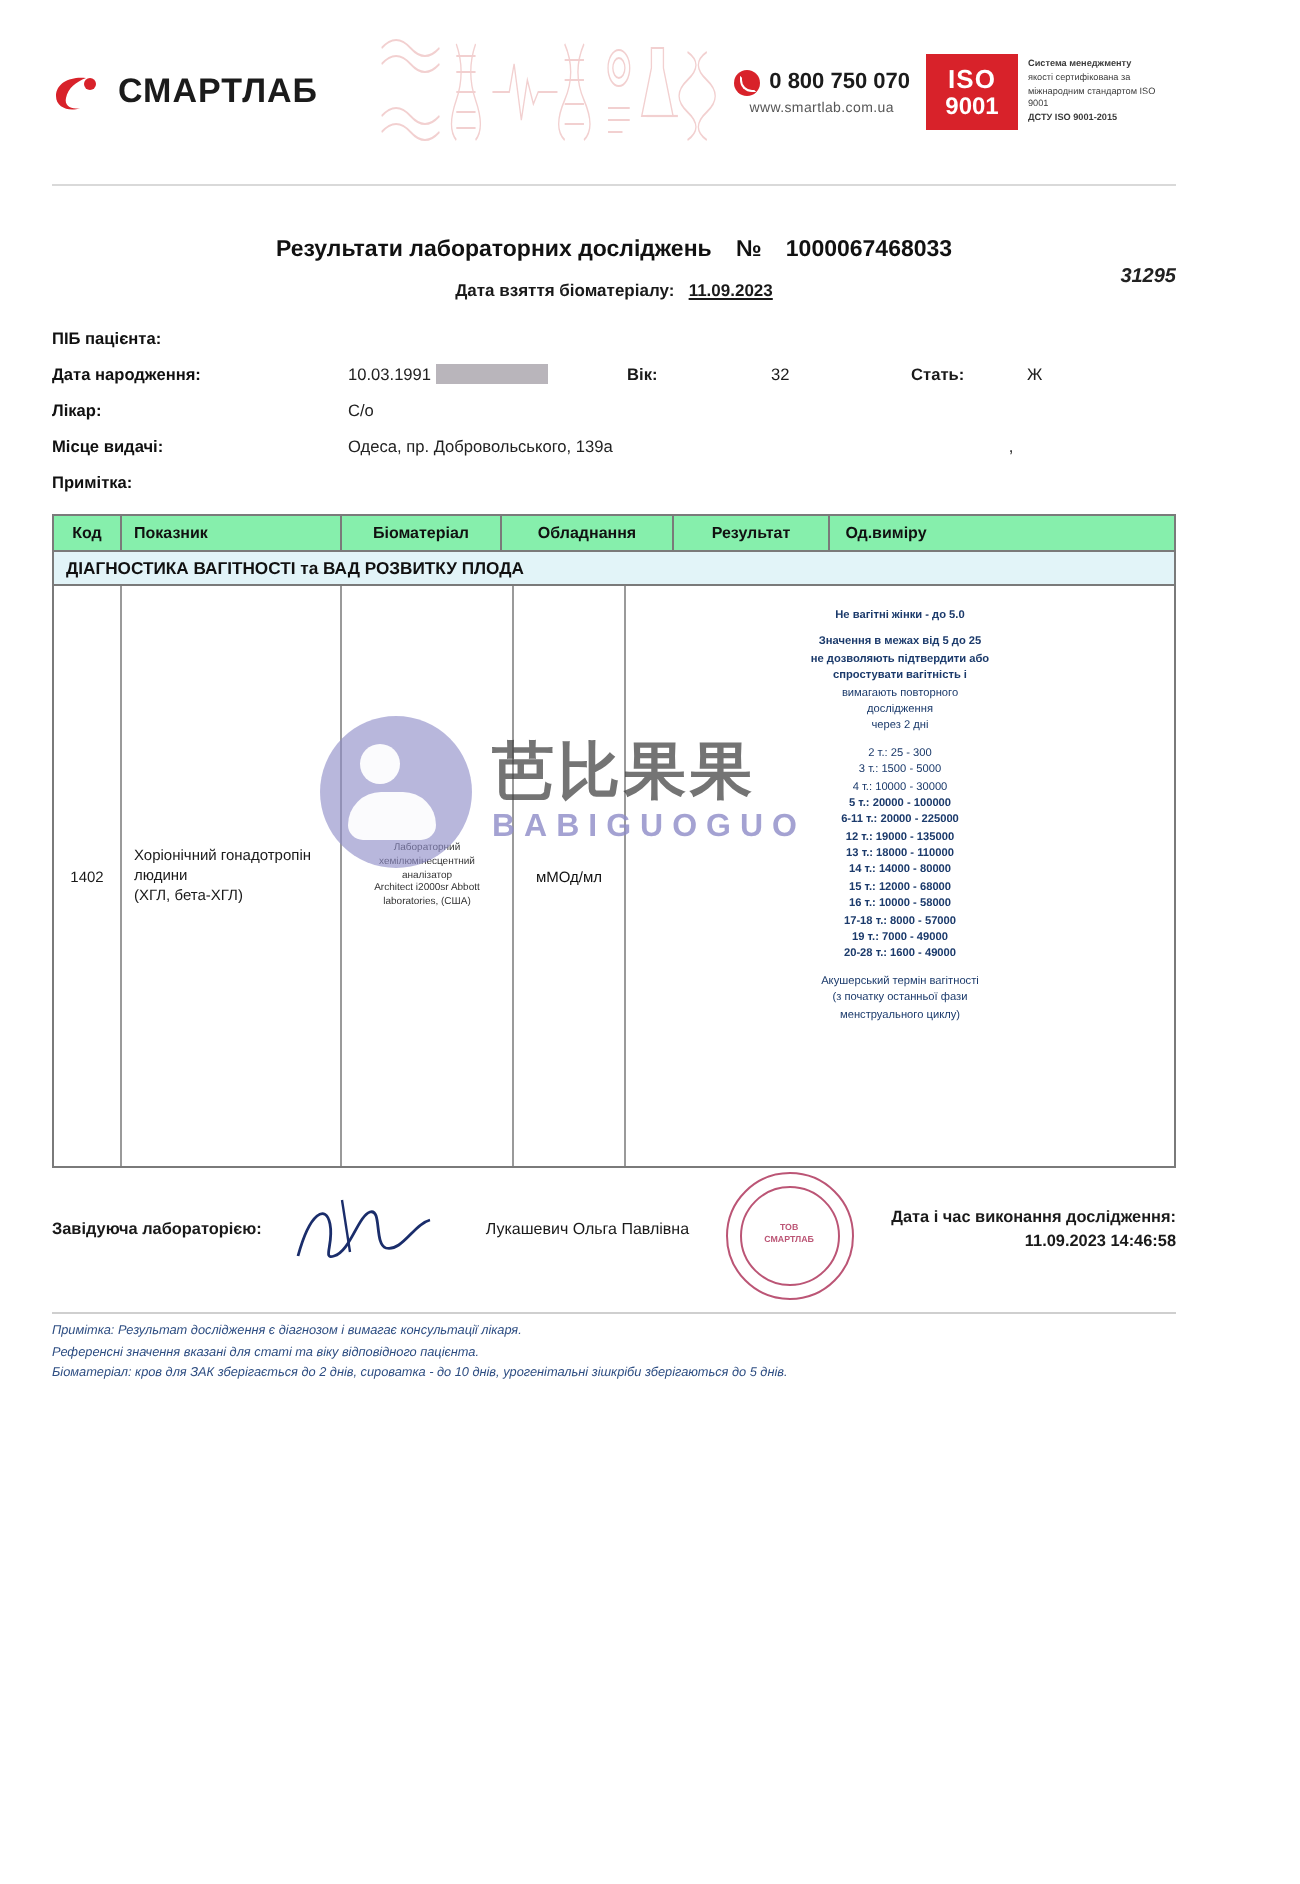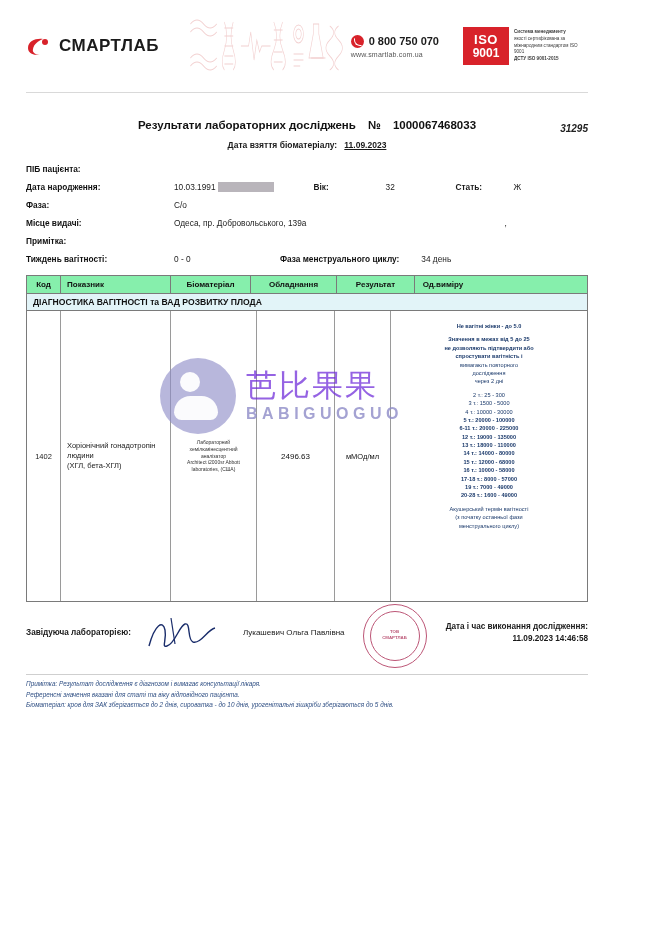--- a/index.html
+++ b/index.html
@@ -51,24 +51,24 @@
   }
   .deco {
     flex: 1 1 auto;
     height: 64px;
     position: relative;
     opacity: 0.85;
   }
   .contact-block {
     flex: 0 0 auto;
     text-align: right;
-    padding-right: 24px;
+    padding-right: 8px;
     display: flex;
     flex-direction: column;
-    align-items: flex-start;
+    align-items: center;
     justify-content: center;
     gap: 3px;
   }
   .phone-line {
     display: flex;
     align-items: center;
     gap: 5px;
     font-size: 11px;
     font-weight: bold;
     color: #1b1b1b;
@@ -140,21 +140,21 @@
     text-align: center;
   }
   .doc-title {
     font-size: 11.5px;
     font-weight: bold;
     color: #111;
   }
   .doc-num {
     position: absolute;
     right: 0;
-    top: 8px;
+    top: 18px;
     font-size: 10px;
     font-style: italic;
     font-weight: bold;
     color: #222;
   }
   .date-row {
     margin-top: 7px;
     text-align: center;
     font-size: 8.5px;
     font-weight: bold;
@@ -308,22 +308,22 @@
     background: #fff;
     opacity: 0.95;
   }
   .wm-text {
     display: flex;
     flex-direction: column;
     line-height: 1;
   }
   .wm-cn {
     font-size: 31px;
-    font-weight: normal;
-    color: #6d28d9;
+    font-weight: bold;
+    color: #404040;
     opacity: 0.72;
     letter-spacing: 2px;
   }
   .wm-en {
     margin-top: 5px;
     font-size: 16px;
     font-weight: bold;
     color: #8e8cc8;
     opacity: 0.8;
     letter-spacing: 4.5px;
@@ -481,38 +481,31 @@
       <span class="flabel w-label">Дата народження:</span>
       <span class="fvalue">10.03.1991</span>
       <span class="redacted"></span>
       <span style="width:40px"></span>
       <span class="col-age-label">Вік:</span>
       <span class="col-age-val">32</span>
       <span class="col-sex-label">Стать:</span>
       <span class="fvalue">Ж</span>
     </div>
     <div class="frow">
-      <span class="flabel w-label">Фаза:</span>
+      <span class="flabel w-label">Лікар:</span>
       <span class="fvalue">С/о</span>
     </div>
     <div class="frow">
       <span class="flabel w-label">Місце видачі:</span>
       <span class="fvalue">Одеса, пр. Добровольського, 139а</span>
       <span class="fvalue" style="margin-left:198px">,</span>
     </div>
     <div class="frow">
       <span class="flabel w-label">Примітка:</span>
       <span class="fvalue"></span>
-    </div>
-    <div class="frow">
-      <span class="flabel w-label">Тиждень вагітності:</span>
-      <span class="fvalue" style="width:106px;flex:0 0 106px">0 - 0</span>
-      <span class="flabel">Фаза менструального циклу:</span>
-      <span style="width:22px"></span>
-      <span class="fvalue">34 день</span>
     </div>
   </div>
 
   <div class="table">
     <div class="thead">
       <div class="c-code">Код</div>
       <div class="c-name">Показник</div>
       <div class="c-bio">Біоматеріал</div>
       <div class="c-equip">Обладнання</div>
       <div class="c-res">Результат</div>
@@ -529,23 +522,20 @@
           <span>(ХГЛ, бета-ХГЛ)</span>
         </span>
       </div>
       <div class="c-equip">
         <span class="equip-text">
           <span>Лабораторний</span><br>
           <span>хемілюмінесцентний аналізатор</span><br>
           <span>Architect i2000sr Abbott</span><br>
           <span>laboratories, (США)</span>
         </span>
-      </div>
-      <div class="c-res">
-        <span class="res-val">2496.63</span>
       </div>
       <div class="c-unit">
         <span class="unit-val">мМОд/мл</span>
       </div>
       <div class="c-ref ref-cell">
         <span class="sp"></span>
         <div class="b">Не вагітні жінки - до 5.0</div>
         <span class="sp"></span>
         <div class="b">Значення в межах від 5 до 25</div>
         <div class="b">не дозволяють підтвердити або</div>

